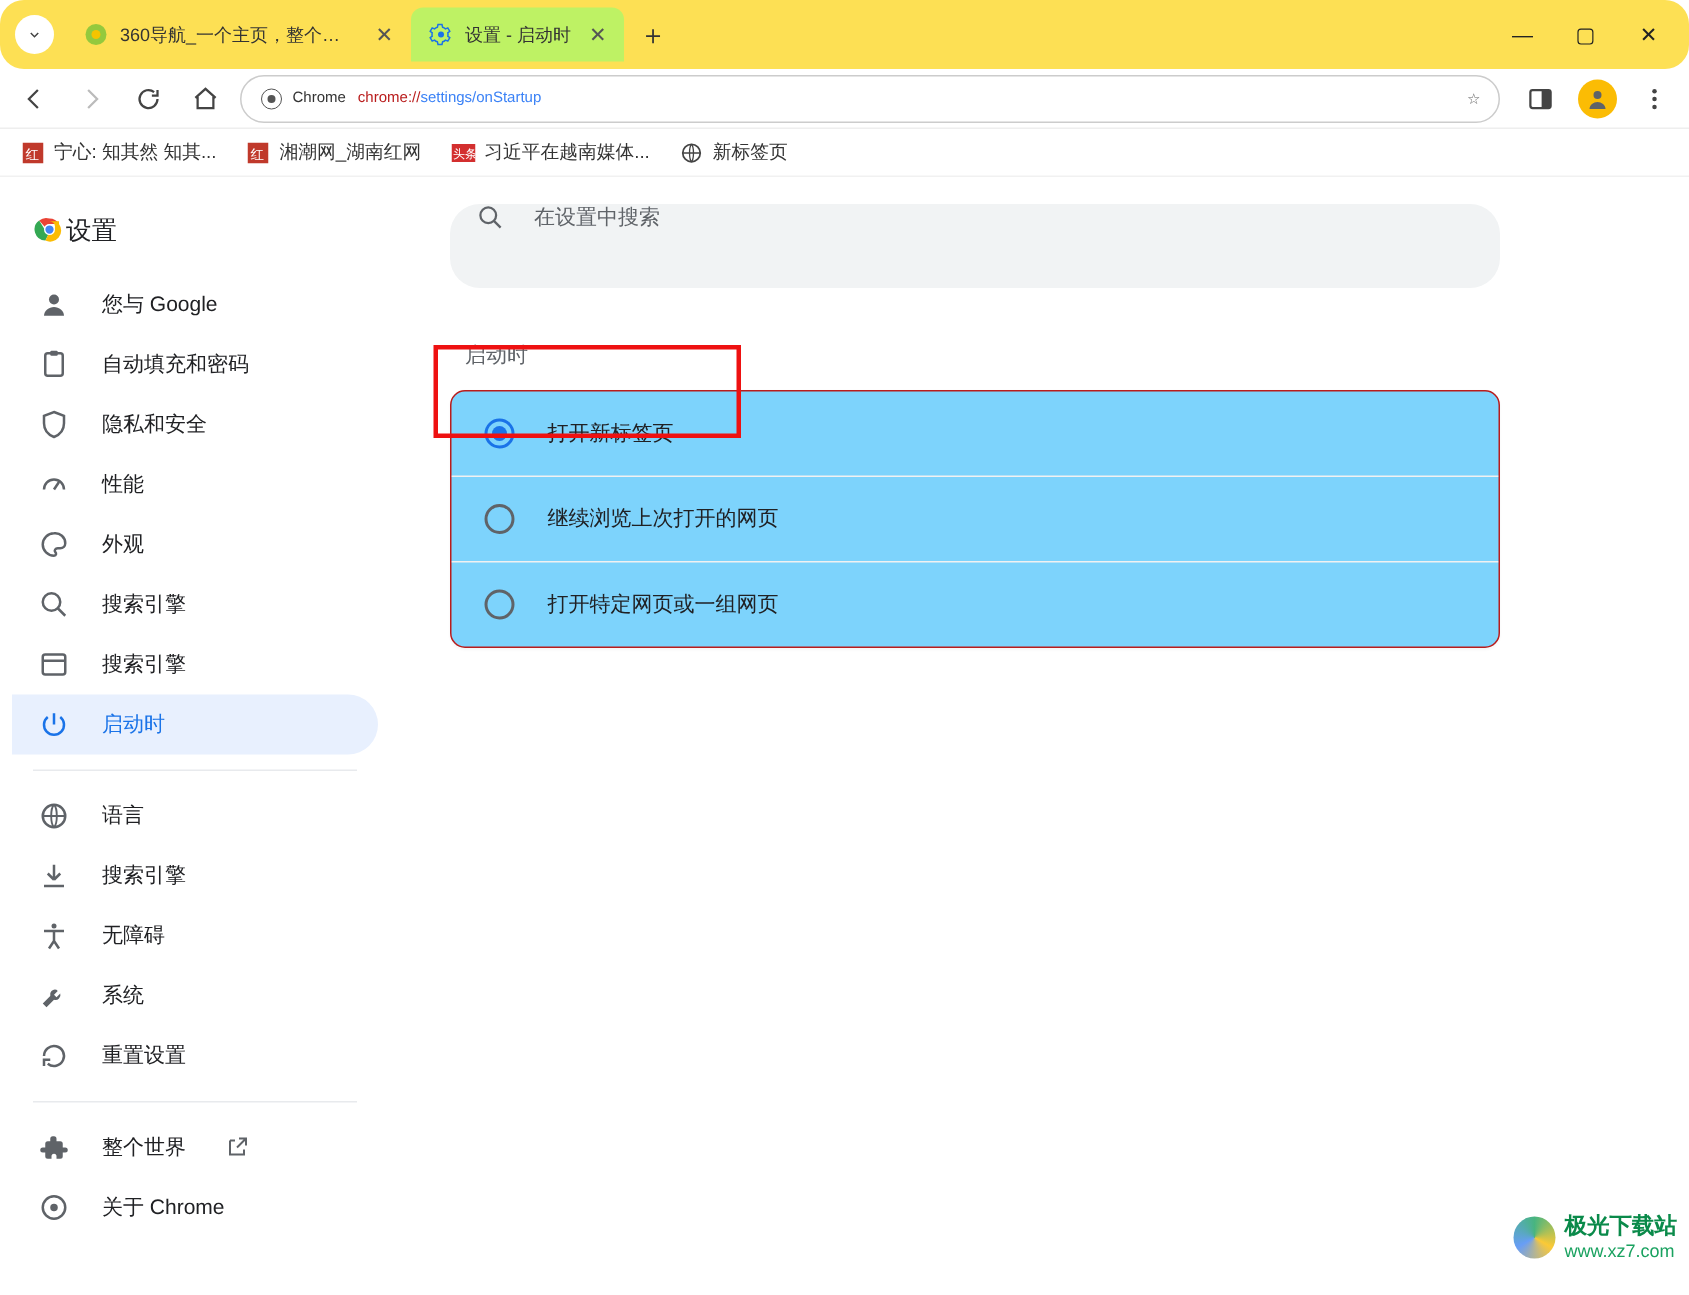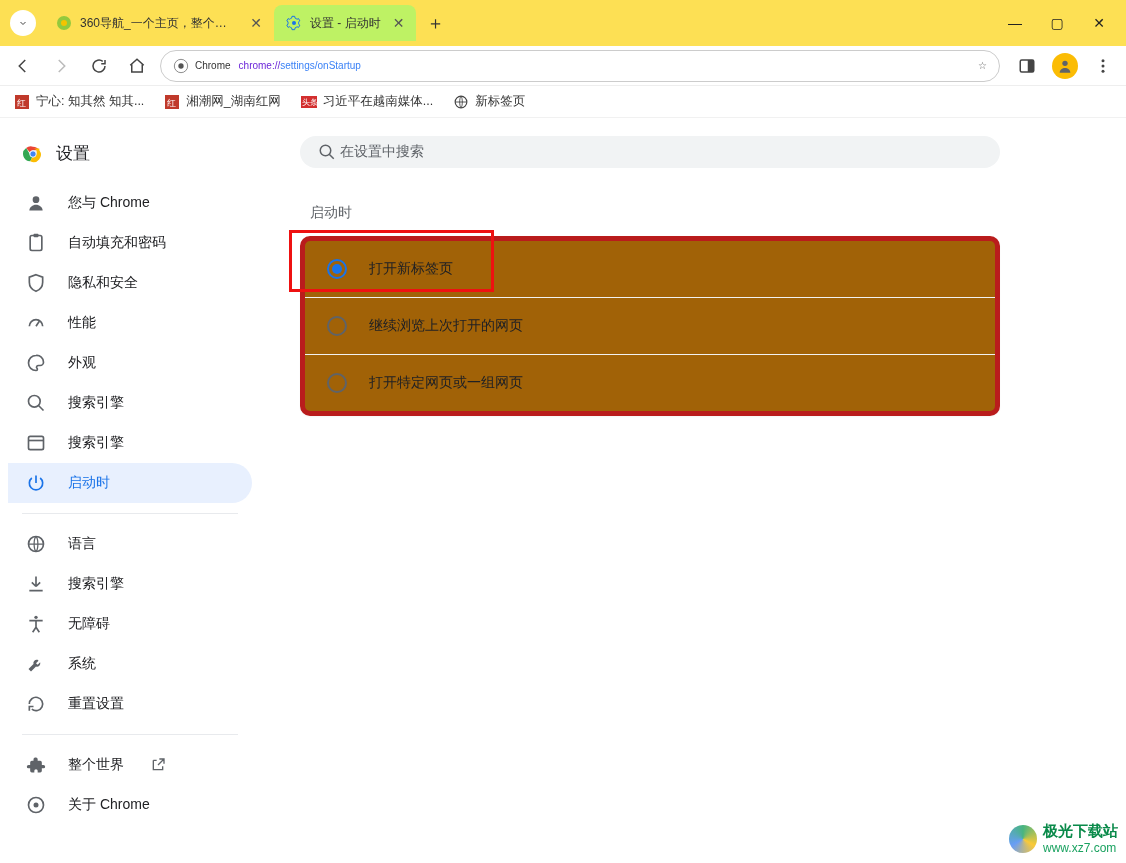--- a/index.html
+++ b/index.html
@@ -1,60 +1,60 @@
 <!DOCTYPE html>
 <html><head>
 <meta charset="utf-8">
 <style>
 *{box-sizing:border-box;margin:0;padding:0;font-family:"Microsoft YaHei","Segoe UI",Arial,sans-serif;}
 body{width:1126px;height:863px;overflow:hidden;background:#fff;position:relative;}
-.title-bar{height:46px;background:#fde054;display:flex;align-items:center;padding:0 10px;position:relative;}
+.title-bar{height:46px;background:#fde054;display:flex;align-items:center;padding:0 10px;position:relative;border-radius:16px;}
 .title-bar .tabdrop{width:26px;height:26px;border-radius:13px;background:#fff;display:flex;align-items:center;justify-content:center;margin-right:8px;color:#444}
 .tab{height:36px;display:flex;align-items:center;padding:0 12px;font-size:12px;color:#333;max-width:230px;position:relative}
 .tab.active{background:#bef264;border-radius:8px 8px 0 0}
 .tab .favicon{width:16px;height:16px;margin-right:8px;display:flex;align-items:center;justify-content:center;}
 .tab .tab-title{white-space:nowrap;overflow:hidden;text-overflow:ellipsis;flex:1}
 .tab .close{margin-left:12px;color:#555;font-size:14px}
 .newtab{margin-left:10px;color:#333;font-size:18px}
 .win-controls{position:absolute;right:6px;top:0;height:46px;display:flex;align-items:center}
 .win-controls span{width:42px;text-align:center;font-size:14px;color:#222}
 .toolbar{height:40px;display:flex;align-items:center;padding:0 8px;gap:8px;background:#fff;border-bottom:1px solid #eee}
 .toolbar .icon-btn{width:30px;height:30px;display:flex;align-items:center;justify-content:center;color:#444;border-radius:15px}
 .toolbar .icon-btn.disabled{color:#bbb}
 .address-bar{flex:1;height:32px;border:1px solid #ccc;border-radius:16px;display:flex;align-items:center;padding:0 12px;gap:8px;font-size:10px;color:#555}
 .address-bar .chrome-chip{display:flex;align-items:center;gap:6px;color:#333}
-.address-bar .urlhost{color:#6d28d9}
+.address-bar .urlhost{color:#b91c1c}
 .address-bar .urlpath{color:#3b82f6}
 .address-bar .star{margin-left:auto;color:#666}
 .tool-right{display:flex;align-items:center;gap:16px;margin-left:10px;margin-right:6px}
 .avatar{width:26px;height:26px;border-radius:50%;background:#fbbc04;display:flex;align-items:center;justify-content:center}
 .bookmarks{height:32px;display:flex;align-items:center;gap:20px;padding:0 14px;font-size:12.5px;color:#333;border-bottom:1px solid #f1f1f1}
 .bookmarks .bm{display:flex;align-items:center;gap:6px}
 .bm .bm-icon{width:16px;height:16px;display:flex;align-items:center;justify-content:center}
 .content{display:flex;height:745px;}
 .sidebar{width:260px;padding:18px 8px;color:#202124}
-.settings-head{display:flex;align-items:center;gap:12px;padding:6px 14px 18px 14px}
+.settings-head{display:flex;gap:0;padding:6px 14px 18px 14px}
 .chrome-logo{width:22px;height:22px}
 .settings-head h1{font-size:17px;font-weight:500}
 .side-item{display:flex;align-items:center;gap:22px;padding:10px 18px;border-radius:0 20px 20px 0;font-size:14px;color:#202124;cursor:pointer}
 .side-item.active{background:#e8f0fe;color:#1a73e8}
 .side-item .s-icon{width:20px;height:20px;display:flex;align-items:center;justify-content:center;color:#5f6368}
 .side-item.active .s-icon{color:#1a73e8}
 .side-sep{height:1px;background:#e8eaed;margin:10px 14px}
 .main{flex:1;padding:18px 40px}
-.searchbox{height:32px;background:#f1f3f4;border-radius:20px;display:flex;align-items:center;padding:0 18px;gap:4px;color:#5f6368;font-size:14px;max-width:700px}
+.searchbox{height:56px;background:#f1f3f4;border-radius:20px;display:flex;align-items:flex-start;padding:0 18px;gap:20px;color:#5f6368;font-size:14px;max-width:700px}
 .section-title{font-size:14px;color:#5f6368;margin:36px 0 14px 10px}
-.card{max-width:700px;background:#a16207;border:5px solid #b91c1c;border-radius:10px;box-shadow:0 1px 2px rgba(0,0,0,0.04);overflow:hidden}
+.card{max-width:700px;background:#7dd3fc;border:1px solid #b91c1c;border-radius:10px;box-shadow:0 1px 2px rgba(0,0,0,0.04);overflow:hidden}
 .option{display:flex;align-items:center;gap:22px;padding:18px 22px;font-size:14px;color:#202124;border-bottom:1px solid #f1f1f1}
 .option:last-child{border-bottom:none}
 .radio{width:20px;height:20px;border:2px solid #5f6368;border-radius:50%;display:flex;align-items:center;justify-content:center}
 .radio.checked{border-color:#1a73e8}
 .radio.checked::after{content:"";width:10px;height:10px;background:#1a73e8;border-radius:50%}
 .highlight{position:absolute;border:3px solid #e11;left:289px;top:230px;width:205px;height:62px;pointer-events:none}
-.watermark{position:absolute;right:8px;bottom:8px;font-size:12px;color:#1aa260;display:flex;align-items:center;gap:6px}
+.watermark{position:absolute;right:8px;bottom:22px;font-size:12px;color:#1aa260;display:flex;align-items:center;gap:6px}
 .watermark .wm-icon{width:28px;height:28px;border-radius:14px;background:conic-gradient(#1aa260,#fbbc04,#4285f4,#1aa260);opacity:.8}
 svg{display:block}
 </style>
 </head>
 <body>
 
 <div class="title-bar">
   <div class="tabdrop">
     <svg width="12" height="12" viewBox="0 0 24 24">
         <path d="M7 10l5 5 5-5" fill="none" stroke="currentColor" stroke-width="2"></path>
@@ -192,21 +192,21 @@
       <h1>设置</h1>
     </div>
 
     <div class="side-item">
         <span class="s-icon">
           <svg width="20" height="20" viewBox="0 0 24 24">
             <circle cx="12" cy="8" r="4" fill="currentColor"></circle>
             <path d="M4 21c0-4 4-7 8-7s8 3 8 7" fill="currentColor"></path>
           </svg>
         </span>
-        <span>您与 Chrome</span>
+        <span>您与 Google</span>
       </div>
     <div class="side-item">
         <span class="s-icon">
           <svg width="20" height="20" viewBox="0 0 24 24">
             <rect x="5" y="3" width="14" height="18" rx="2" fill="none" stroke="currentColor" stroke-width="2"></rect>
             <rect x="9" y="1" width="6" height="4" rx="1" fill="currentColor"></rect>
           </svg>
         </span>
         <span>自动填充和密码</span>
       </div>

